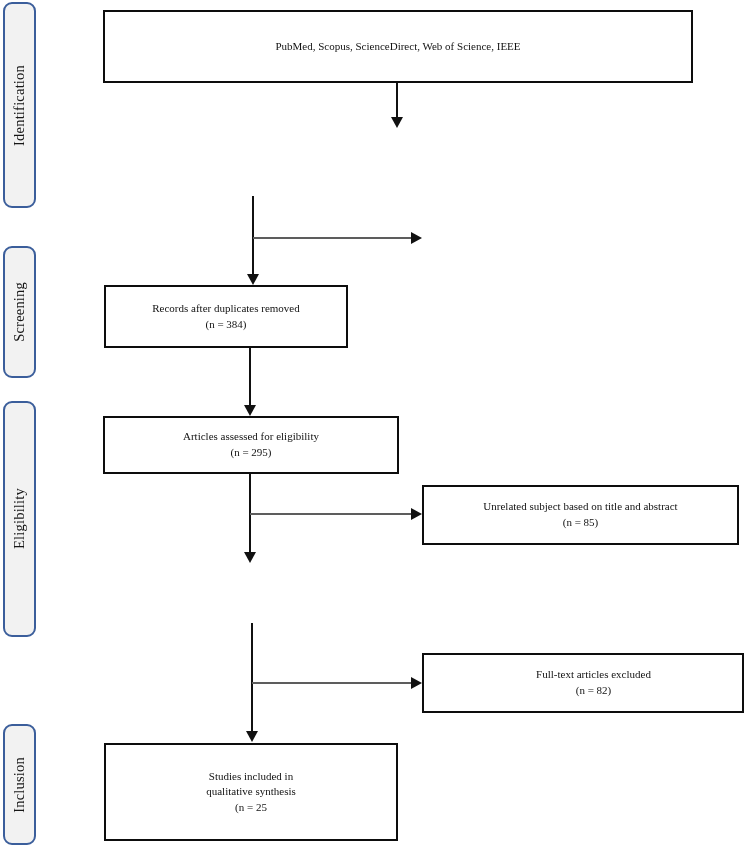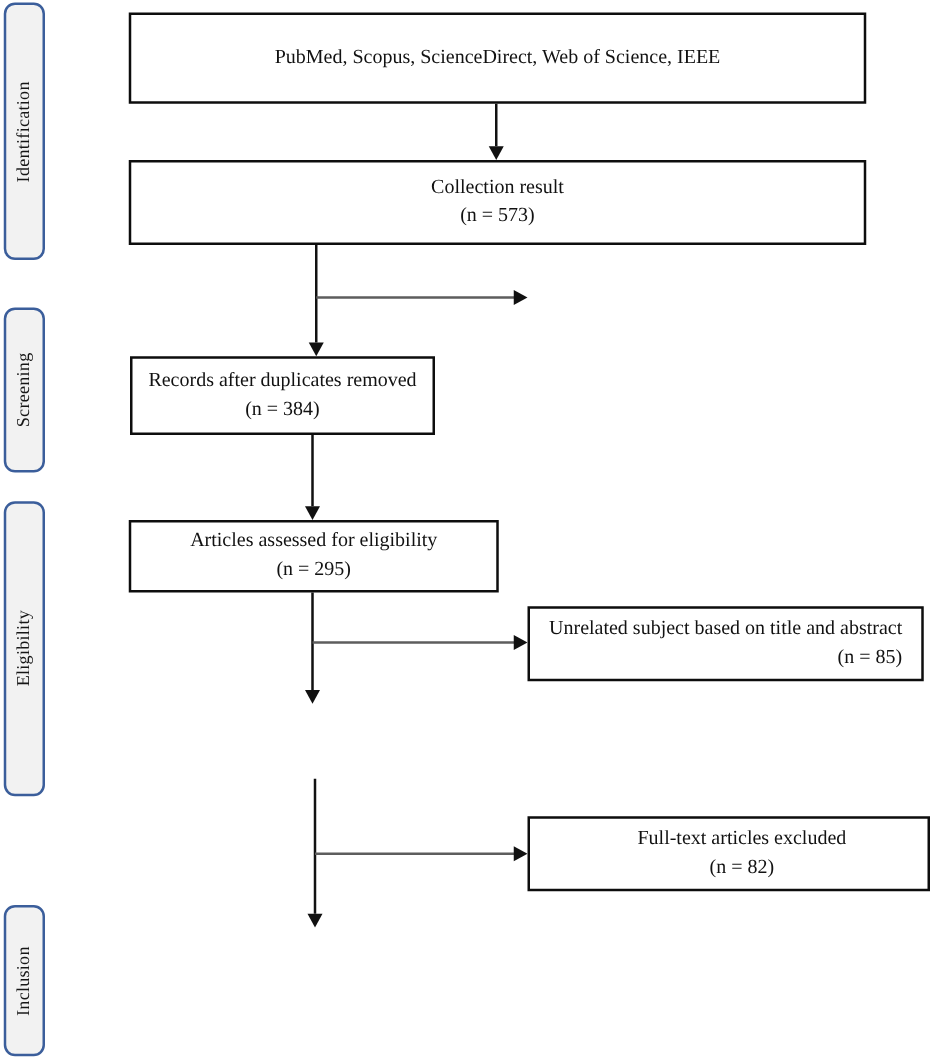--- a/index.html
+++ b/index.html
@@ -46,21 +46,21 @@
     box-sizing: border-box;
     background: #ffffff;
     border: 2.4px solid #0d0d0d;
     display: flex;
     align-items: center;
     justify-content: center;
     text-align: center;
     padding: 2px 8px;
   }
   .flow-box .box-text {
-    font-size: 16px;
+    font-size: 11px;
     line-height: 1.42;
     color: #121212;
     white-space: pre-line;
   }
   
   .conn-v {
     position: absolute;
     width: 2px;
     background: #111111;
   }
@@ -107,24 +107,20 @@
     <span class="stage-label">Inclusion</span>
   </div>
 
   <div class="flow-box" style="left:103px; top:10px; width:590px; height:73px;">
     <span class="box-text">PubMed, Scopus, ScienceDirect, Web of Science, IEEE</span>
   </div>
 
   <div class="conn-v" style="left:396px; top:83px; height:34px;"></div>
   <div class="arrow-down" style="left:391px; top:117px;"></div>
 
-  <div class="flow-box" style="left:103px; top:128px; width:590px; height:68px;">
-    <span class="box-text">Collection result
-(n = 573)</span>
-  </div>
 
   <div class="conn-v" style="left:252px; top:196px; height:78px;"></div>
   <div class="arrow-down" style="left:247px; top:274px;"></div>
 
   <div class="conn-h" style="left:253px; top:237px; width:160px;"></div>
   <div class="arrow-right" style="left:411px; top:232px;"></div>
 
 
   <div class="flow-box" style="left:104px; top:285px; width:244px; height:63px;">
     <span class="box-text">Records after duplicates removed
@@ -138,31 +134,36 @@
     <span class="box-text">Articles assessed for eligibility
 (n = 295)</span>
   </div>
 
   <div class="conn-v" style="left:249px; top:474px; height:78px;"></div>
   <div class="arrow-down" style="left:244px; top:552px;"></div>
 
   <div class="conn-h" style="left:250px; top:513px; width:163px;"></div>
   <div class="arrow-right" style="left:411px; top:508px;"></div>
 
-  <div class="flow-box" style="left:422px; top:485px; width:317px; height:60px;text-align:right;">
+  <div class="flow-box" style="left:422px; top:485px; width:317px; height:60px;">
     <span class="box-text">Unrelated subject based on title and abstract
 (n = 85)</span>
   </div>
 
 
   <div class="conn-v" style="left:251px; top:623px; height:108px;"></div>
   <div class="arrow-down" style="left:246px; top:731px;"></div>
 
   <div class="conn-h" style="left:252px; top:682px; width:161px;"></div>
   <div class="arrow-right" style="left:411px; top:677px;"></div>
 
   <div class="flow-box" style="left:422px; top:653px; width:322px; height:60px;padding-left:29px;">
     <span class="box-text">Full-text articles excluded
 (n = 82)</span>
   </div>
 
+  <div class="flow-box" style="left:104px; top:743px; width:294px; height:98px;">
+    <span class="box-text">Studies included in
+qualitative synthesis
+(n = 25</span>
+  </div>
 
 </div>
 
 </body></html>

